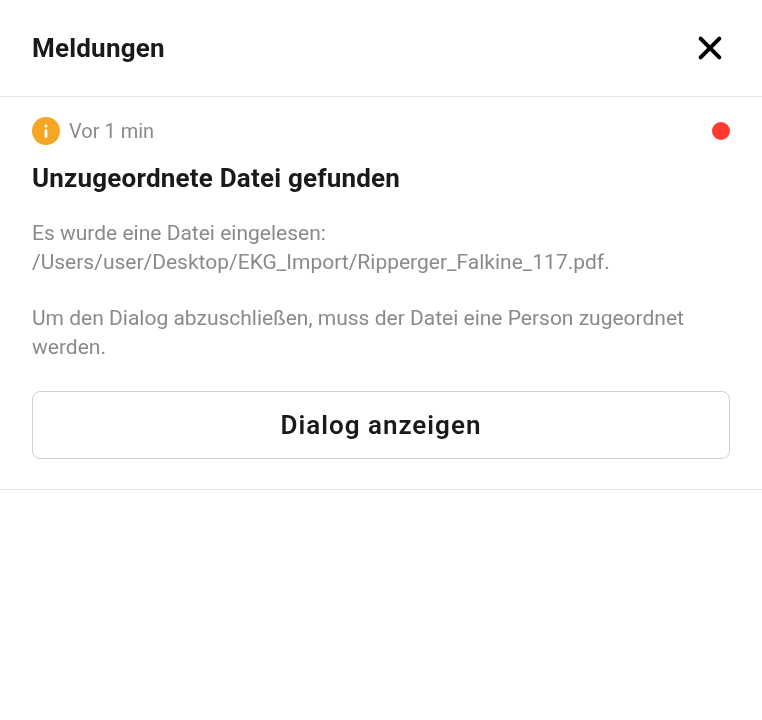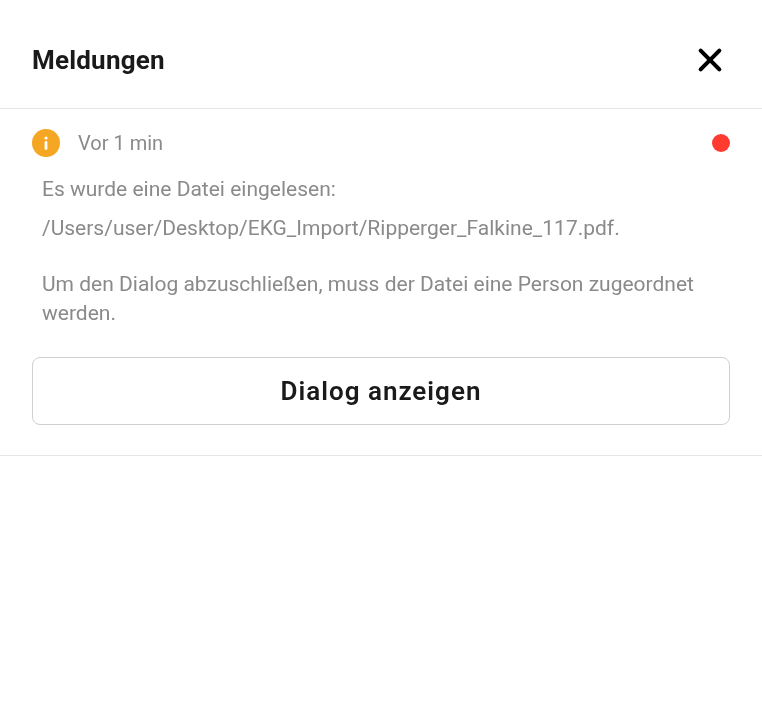--- a/index.html
+++ b/index.html
@@ -10,21 +10,21 @@
     body {
       font-family: -apple-system, BlinkMacSystemFont, "Segoe UI", Roboto, Helvetica, Arial, sans-serif;
       background: #ffffff;
       width: 762px;
       height: 720px;
     }
     .panel-header {
       display: flex;
       justify-content: space-between;
       align-items: center;
-      padding: 40px 32px 28px 32px;
+      padding: 28px 32px 28px 32px;
       border-bottom: 1px solid #e5e5e5;
     }
     .panel-title {
       font-size: 26px;
       font-weight: 700;
       color: #1a1a1a;
       letter-spacing: 0.2px;
     }
     .close-btn {
       width: 40px;
@@ -40,21 +40,21 @@
       width: 28px;
       height: 28px;
     }
     .notification {
       padding: 20px 32px 30px 32px;
       border-bottom: 1px solid #e5e5e5;
     }
     .notif-meta {
       display: flex;
       align-items: center;
-      gap: 18px;
+      gap: 9px;
       margin-bottom: 18px;
     }
     .info-icon {
       width: 28px;
       height: 28px;
       border-radius: 50%;
       background: #f5a623;
       display: flex;
       align-items: center;
       justify-content: center;
@@ -87,21 +87,21 @@
       margin-bottom: 26px;
       letter-spacing: 0.2px;
     }
     .notif-body {
       font-size: 21px;
       color: #8a8a8a;
       line-height: 1.4;
       margin-bottom: 28px;
     }
     .notif-body p {
-      margin: 10px;
+      margin: 0;
     }
     .notif-body .para2 {
       margin-top: 26px;
     }
     .action-btn {
       width: 100%;
       padding: 18px 0;
       background: #ffffff;
       border: 1px solid #d0d0d0;
       border-radius: 8px;
@@ -132,20 +132,21 @@
       <svg viewBox="0 0 6 14">
         <circle cx="3" cy="2" r="1.6"></circle>
         <rect x="1.6" y="5" width="2.8" height="9" rx="1.4"></rect>
       </svg>
     </div>
     <div class="timestamp">Vor 1 min</div>
     <div class="spacer"></div>
     <div class="status-dot"></div>
   </div>
 
+  <div class="notif-title">Unzugeordnete Datei gefunden</div>
 
   <div class="notif-body">
     <p>Es wurde eine Datei eingelesen:</p>
     <p>/Users/user/Desktop/EKG_Import/Ripperger_Falkine_117.pdf.</p>
     <p class="para2">Um den Dialog abzuschließen, muss der Datei eine Person zugeordnet werden.</p>
   </div>
 
   <button class="action-btn">Dialog anzeigen</button>
 </div>
 

